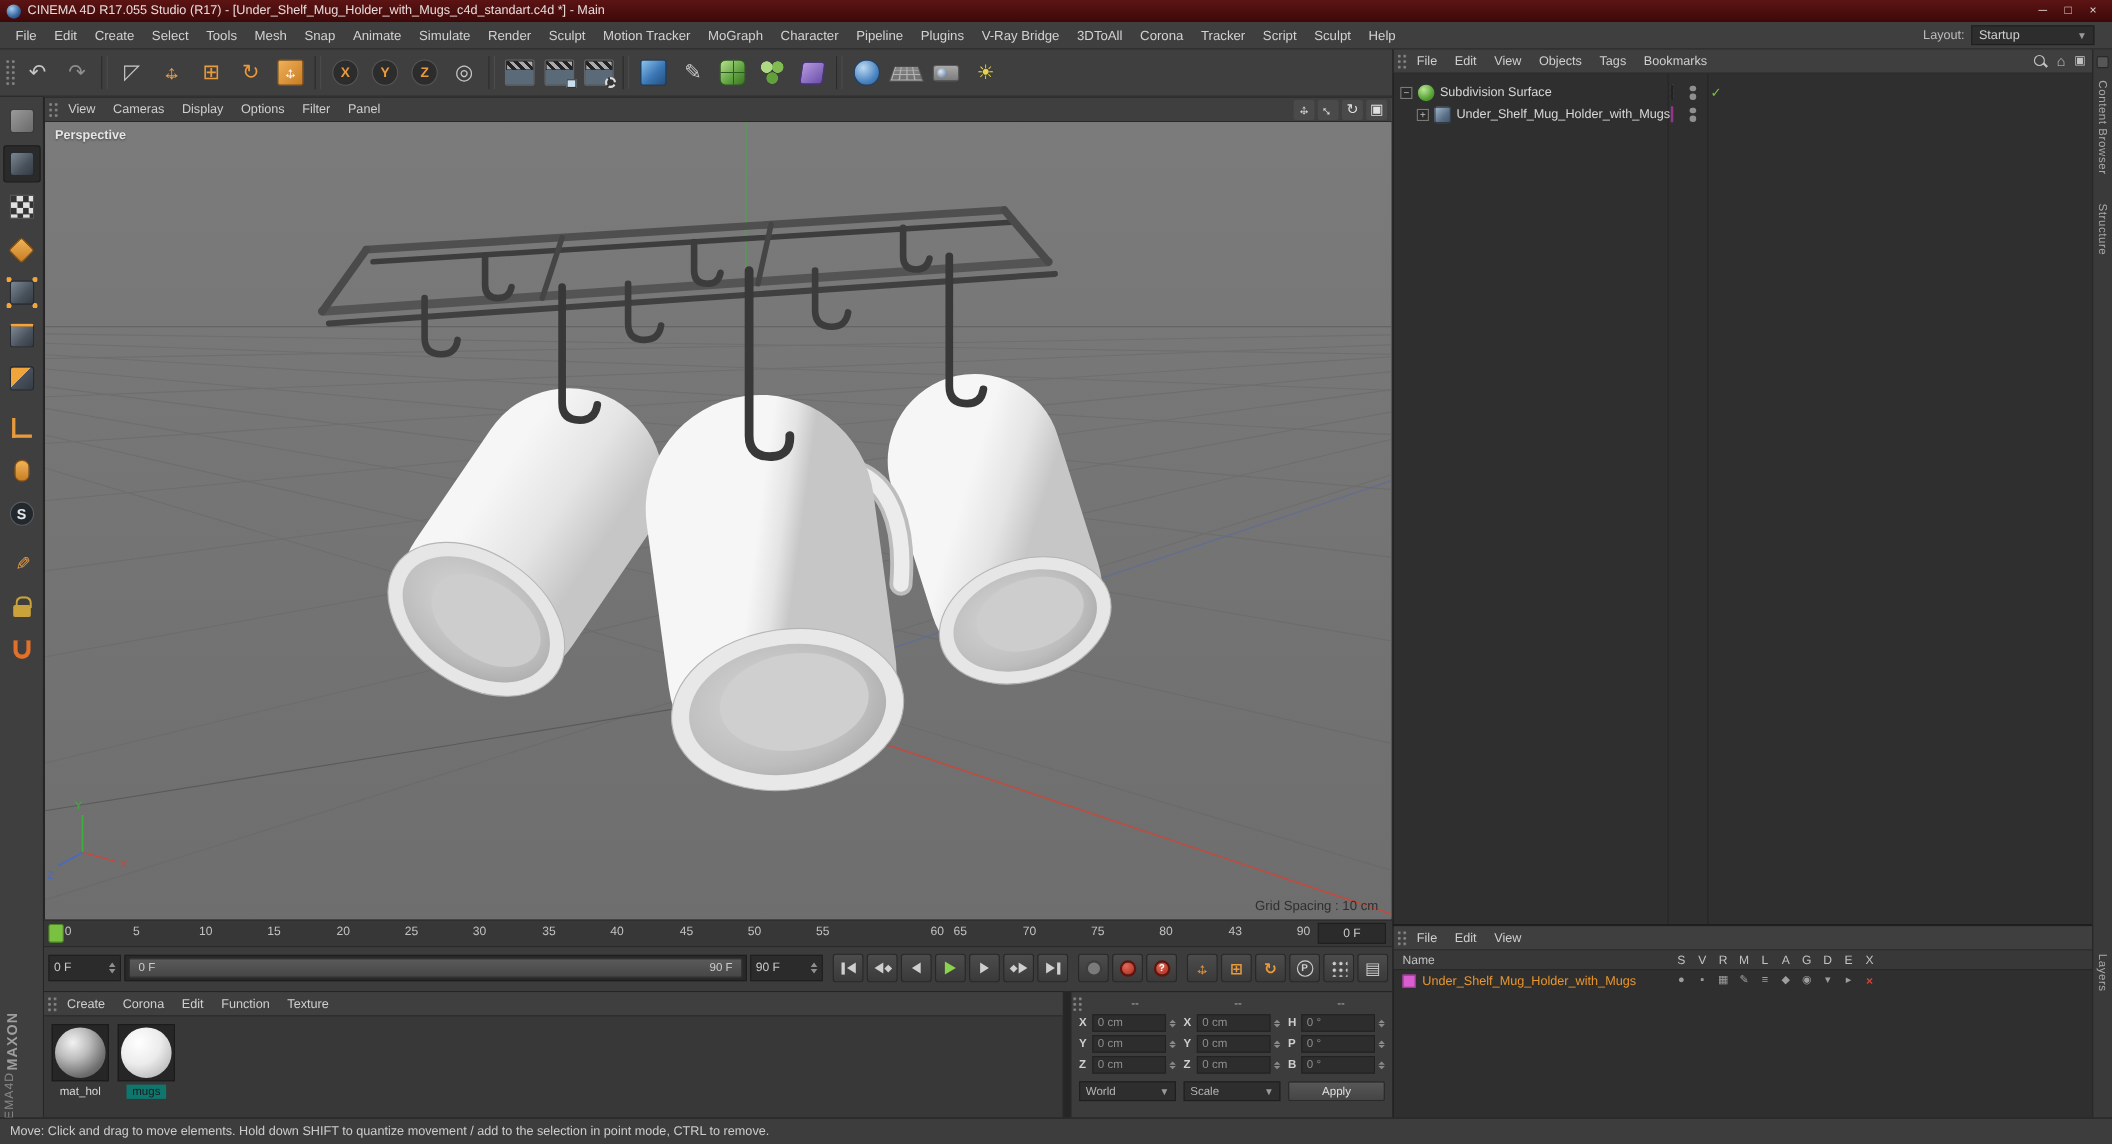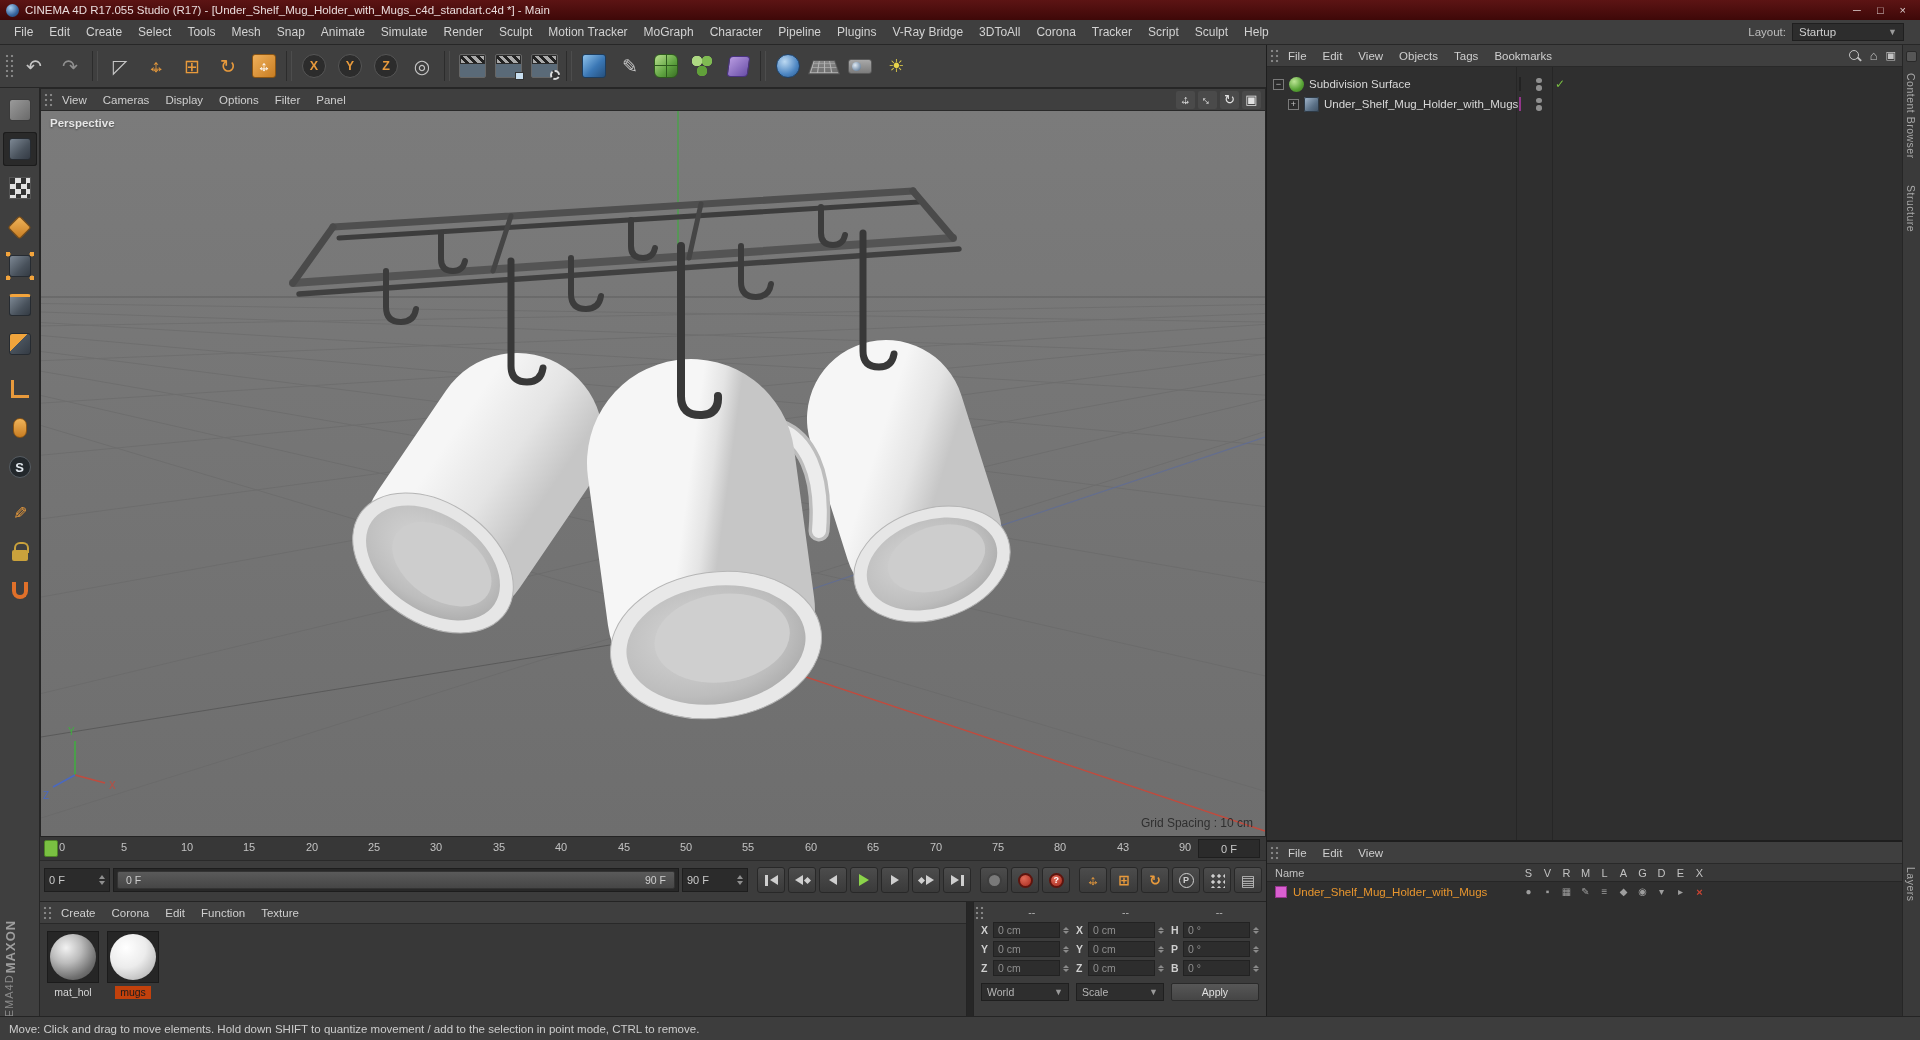--- a/index.html
+++ b/index.html
@@ -162,21 +162,21 @@
     display:flex; align-items:center; font-size:11.5px; color:#cfcfcf; padding-left:2px; }
   .mat-tiles { display:flex; gap:6px; padding:7px 6px; }
   .mat { width:54px; display:flex; flex-direction:column; align-items:center; gap:3px; }
   .mat-thumb { width:52px; height:52px; background:#262626; border:1px solid #1b1b1b;
     display:flex; align-items:center; justify-content:center; }
   .sphere { width:46px; height:46px; border-radius:50%; }
   .sphere.grayball { background:radial-gradient(circle at 35% 30%,#f2f2f2,#bcbcbc 35%,#6f6f6f 70%,#474747); }
   .sphere.whiteball { background:radial-gradient(circle at 35% 30%,#ffffff,#ececec 45%,#bdbdbd 80%,#9a9a9a); }
   .mat-label { font-size:10.5px; color:#d6d6d6; padding:0 5px; line-height:13px; max-width:54px;
     overflow:hidden; white-space:nowrap; }
-  .mat-label.selected { background:#c2410c; color:#1c1c1c; }
+  .mat-label.selected { background:#0f766e; color:#1c1c1c; }
 
   
   #coords { left:973px; top:901px; width:293px; height:115px; background:#3c3c3c;
     border-top:1px solid #242424; border-left:1px solid #242424; position:absolute; font-size:10.5px; }
   #coords-top { height:20px; display:flex; align-items:center; color:#b5b5b5; }
   .coord-heads { flex:1; display:grid; grid-template-columns:1fr 1fr 1fr; text-align:center; }
   .coord-grid { display:grid; grid-template-columns:1fr 1fr 1fr; gap:3px 7px; padding:0 7px; }
   .fieldrow { display:flex; align-items:center; gap:3px; }
   .flabel { width:9px; font-weight:bold; color:#cfcfcf; }
   .finput { flex:1; height:16px; background:#2d2d2d; border:1px solid #222; color:#8f8f8f;
@@ -585,21 +585,21 @@
       <span class="tick" style="left:147px">10</span>
       <span class="tick" style="left:209px">15</span>
       <span class="tick" style="left:272px">20</span>
       <span class="tick" style="left:334px">25</span>
       <span class="tick" style="left:396px">30</span>
       <span class="tick" style="left:459px">35</span>
       <span class="tick" style="left:521px">40</span>
       <span class="tick" style="left:584px">45</span>
       <span class="tick" style="left:646px">50</span>
       <span class="tick" style="left:708px">55</span>
-      <span class="tick" style="left:771px">60</span>
+      <span class="tick" style="left:812px">60</span>
       <span class="tick" style="left:833px">65</span>
       <span class="tick" style="left:896px">70</span>
       <span class="tick" style="left:958px">75</span>
       <span class="tick" style="left:1020px">80</span>
       <span class="tick" style="left:1083px">43</span>
       <span class="tick" style="left:1145px">90</span>
       <span id="frame-box">0 F</span>
     </div>
     <div id="controls">
       <span class="spin">

